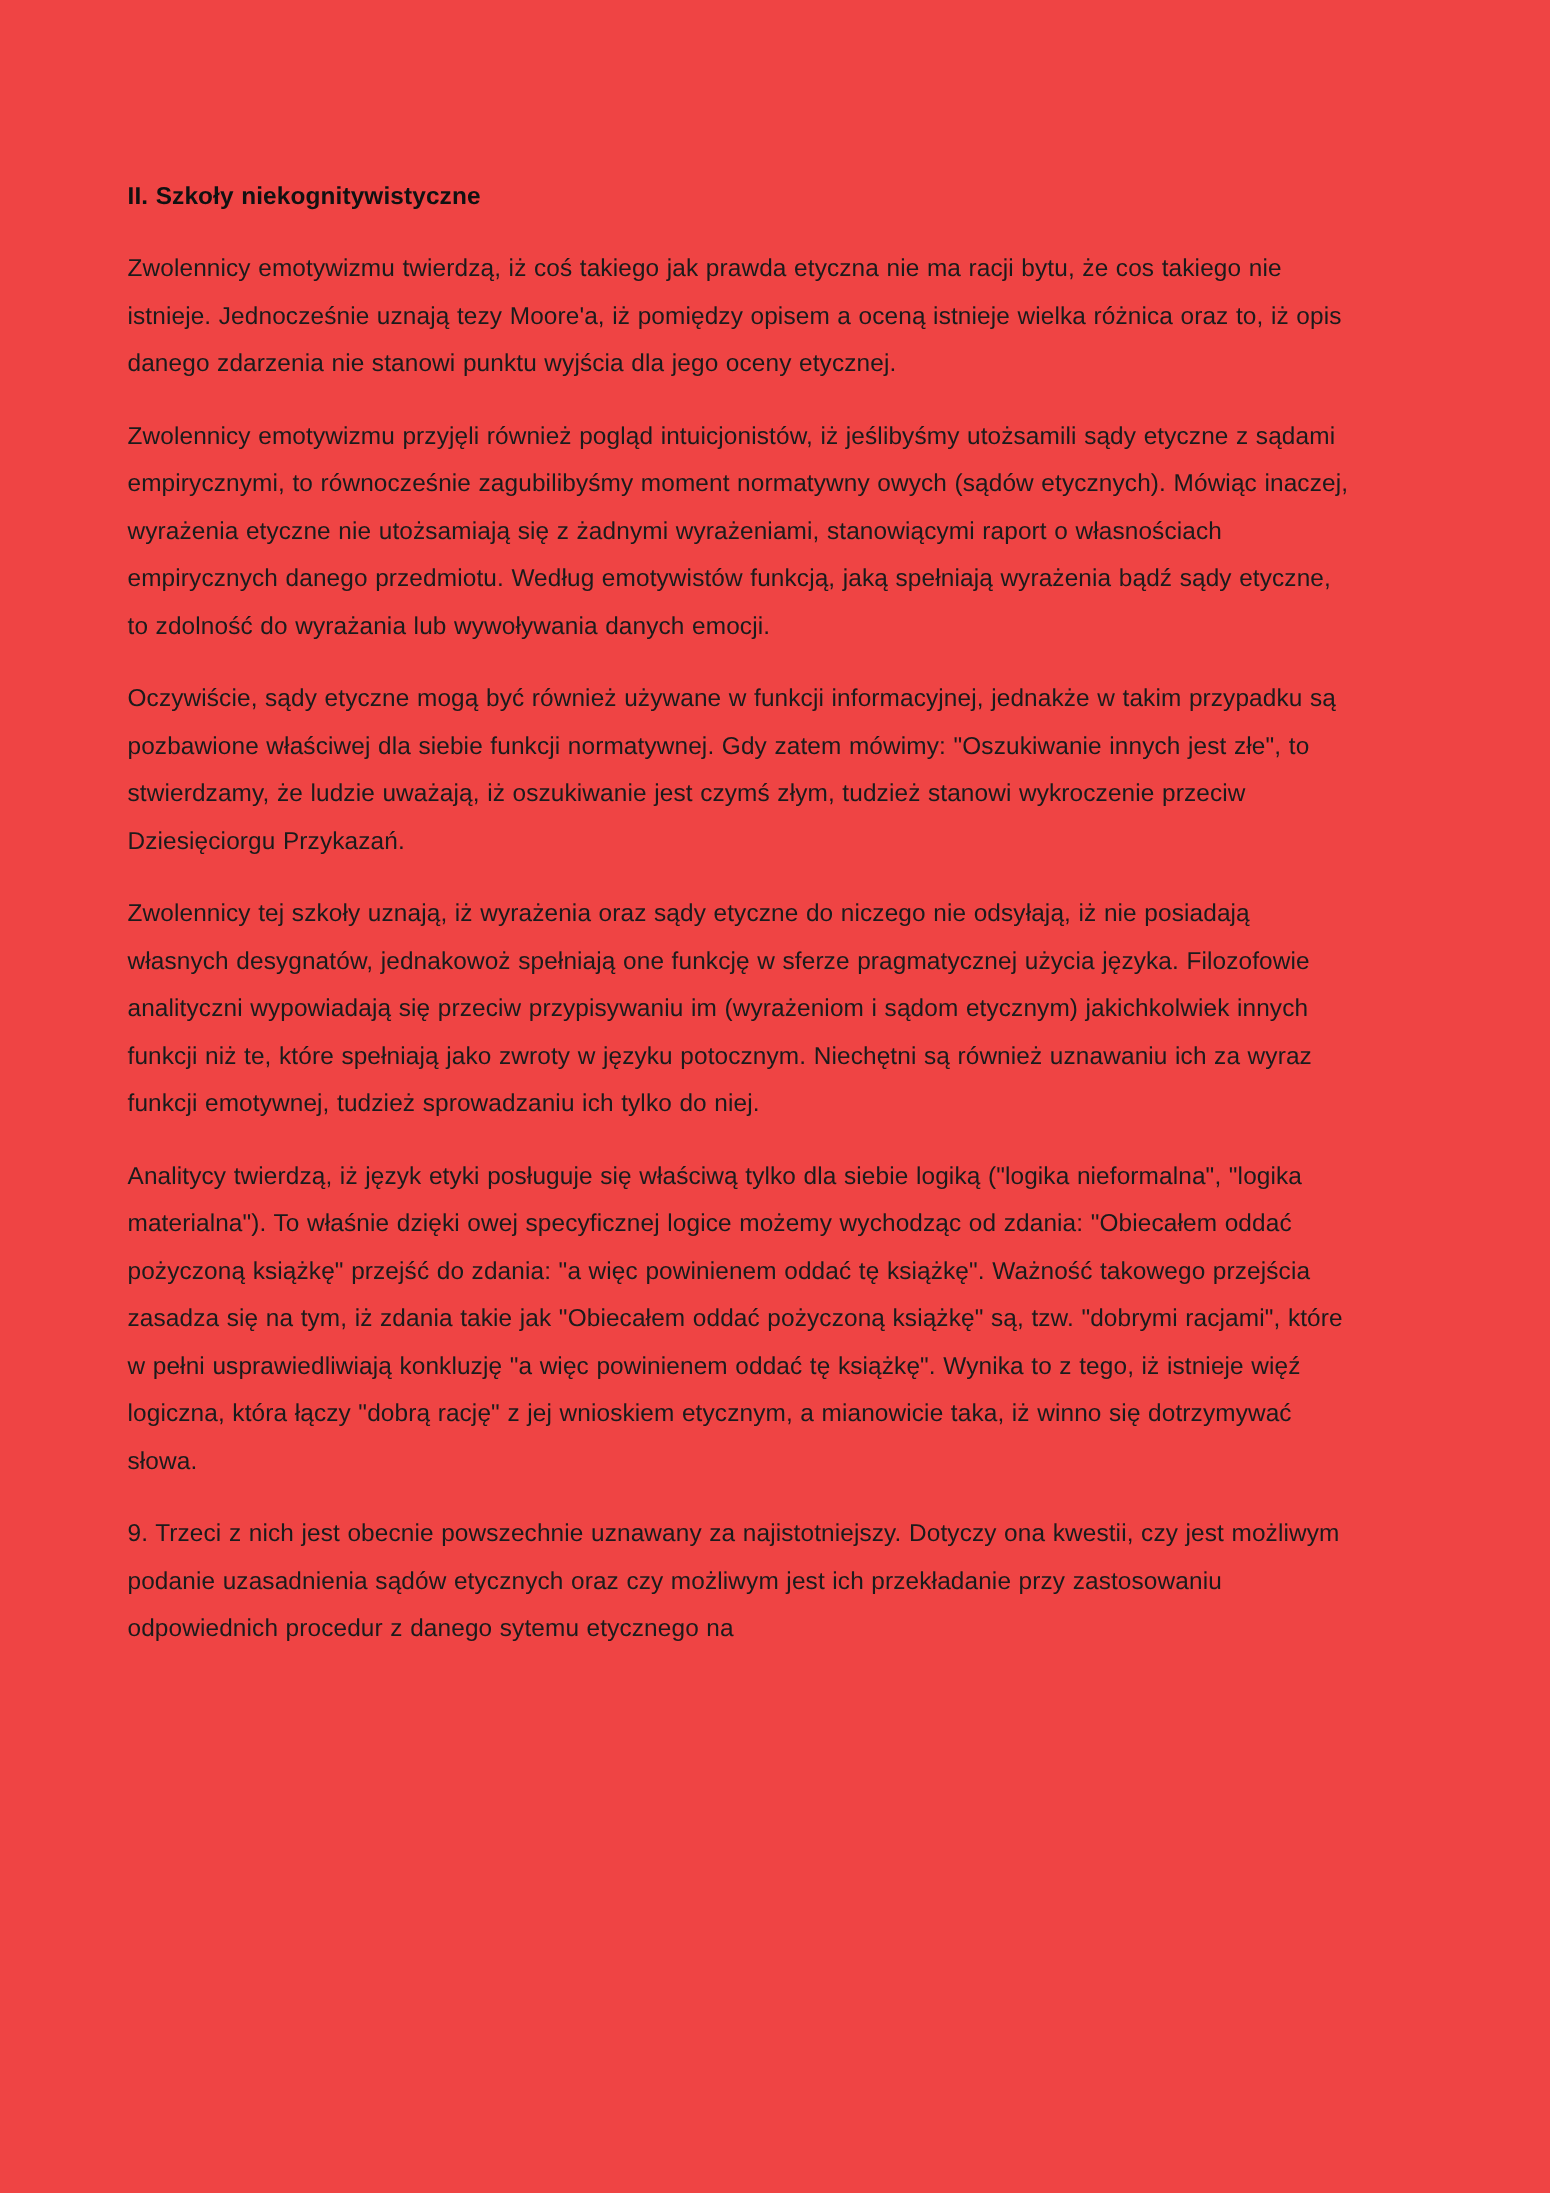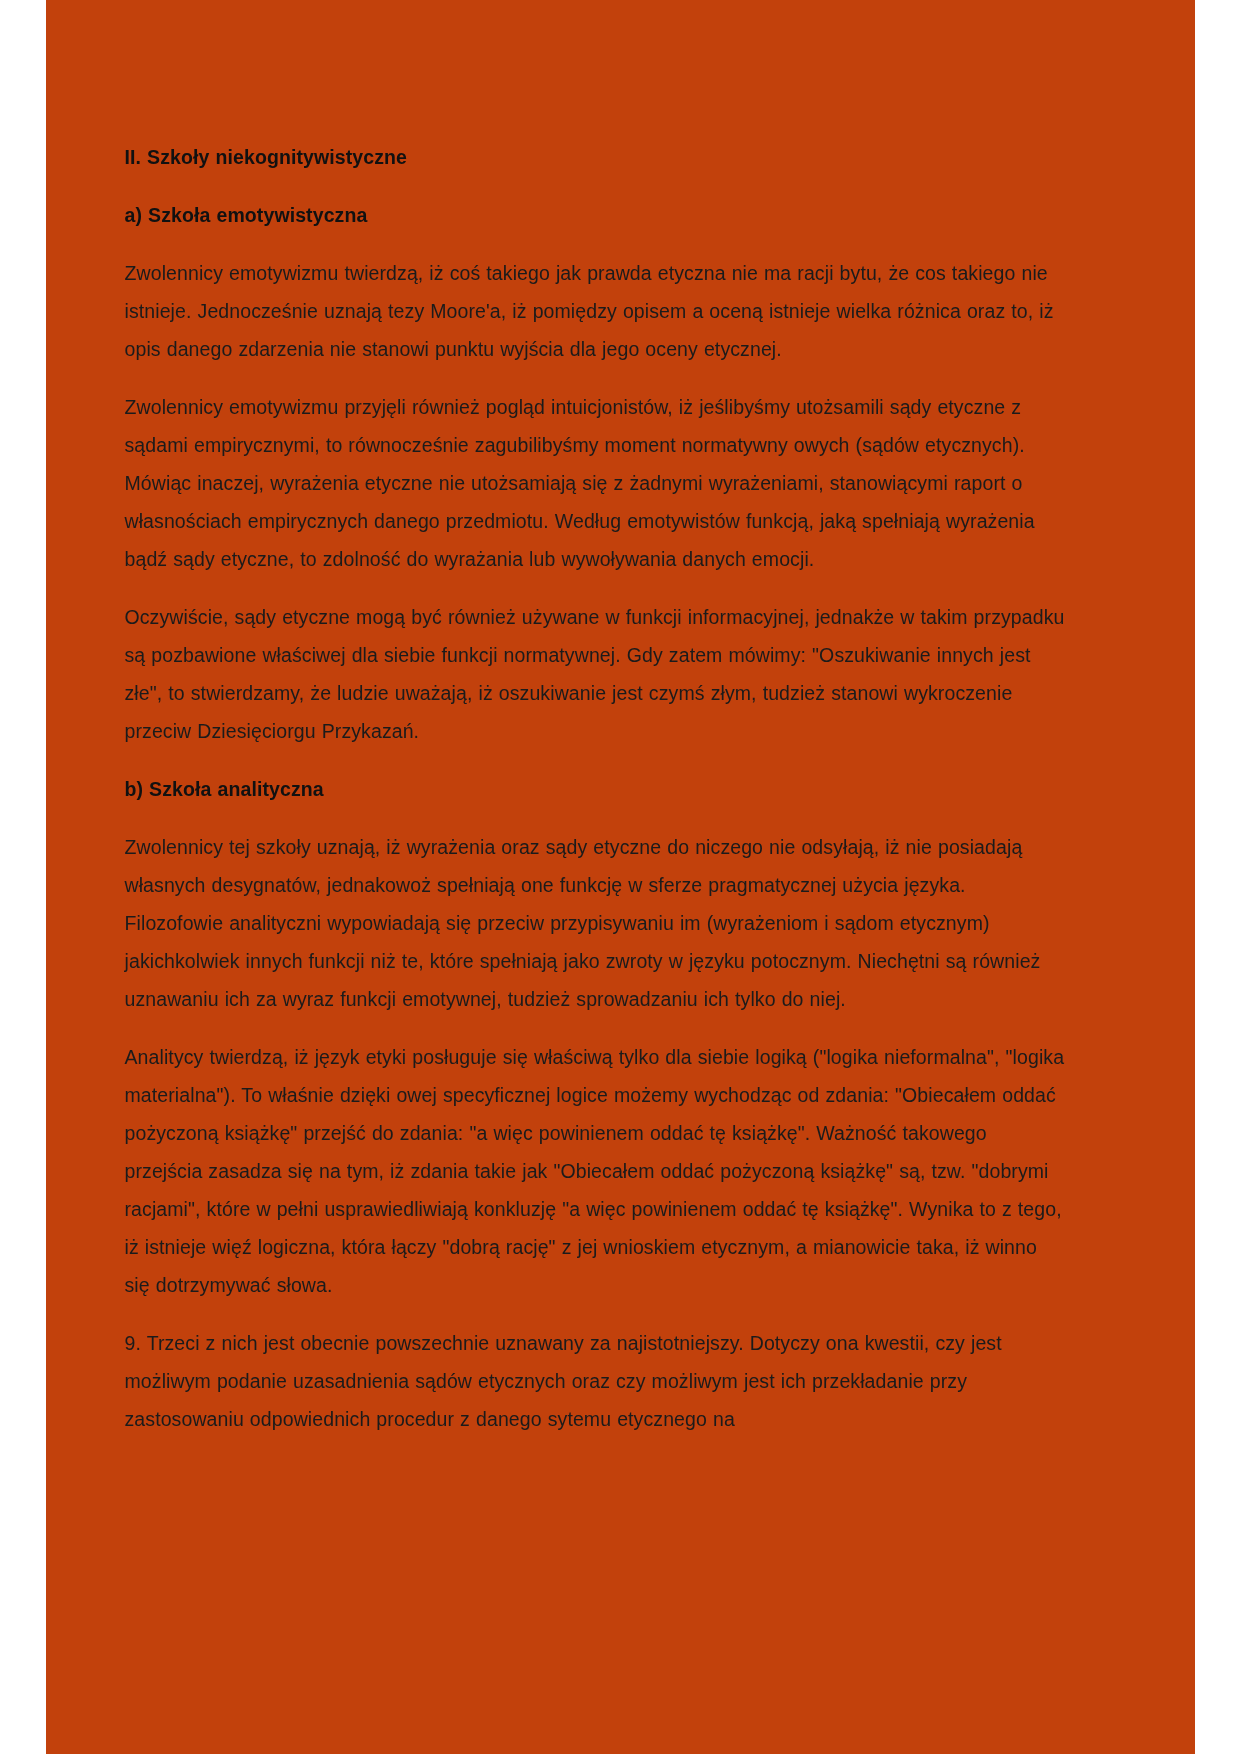--- a/index.html
+++ b/index.html
@@ -3,26 +3,26 @@
 <meta charset="utf-8">
 <title>Dokument</title>
 <style>
   html, body {
     margin: 0;
     padding: 0;
     background: #ffffff;
   }
   .page {
     position: relative;
-    width: 1149px;
+    width: 1240px;
     height: 1754px;
     margin: 0 auto;
-    background: #c2410c;
+    background: #ef4444;
     box-sizing: border-box;
-    padding: 138px 130px 80px 79px;
+    padding: 138px 130px 80px 102px;
     font-family: "Liberation Sans", sans-serif;
     color: #1b1b1b;
     overflow: hidden;
   }
   .doc-block {
     font-size: 19.5px;
     line-height: 38px;
     margin: 0 0 20px 0;
     max-width: 982px;
     letter-spacing: 0.1px;
@@ -36,28 +36,26 @@
     font-weight: normal;
   }
 </style>
 </head>
 <body>
 
 <div class="page">
   <p class="doc-block doc-heading">II. Szkoły niekognitywistyczne</p>
 
 
-  <p class="doc-block doc-heading">a) Szkoła emotywistyczna</p>
 
   <p class="doc-block doc-paragraph">Zwolennicy emotywizmu twierdzą, iż coś takiego jak prawda etyczna nie ma racji bytu, że cos takiego nie istnieje. Jednocześnie uznają tezy Moore'a, iż pomiędzy opisem a oceną istnieje wielka różnica oraz to, iż opis danego zdarzenia nie stanowi punktu wyjścia dla jego oceny etycznej.</p>
 
   <p class="doc-block doc-paragraph">Zwolennicy emotywizmu przyjęli również pogląd intuicjonistów, iż jeślibyśmy utożsamili sądy etyczne z sądami empirycznymi, to równocześnie zagubilibyśmy moment normatywny owych (sądów etycznych). Mówiąc inaczej, wyrażenia etyczne nie utożsamiają się z żadnymi wyrażeniami, stanowiącymi raport o własnościach empirycznych danego przedmiotu. Według emotywistów funkcją, jaką spełniają wyrażenia bądź sądy etyczne, to zdolność do wyrażania lub wywoływania danych emocji.</p>
 
   <p class="doc-block doc-paragraph">Oczywiście, sądy etyczne mogą być również używane w funkcji informacyjnej, jednakże w takim przypadku są pozbawione właściwej dla siebie funkcji normatywnej. Gdy zatem mówimy: "Oszukiwanie innych jest złe", to stwierdzamy, że ludzie uważają, iż oszukiwanie jest czymś złym, tudzież stanowi wykroczenie przeciw Dziesięciorgu Przykazań.</p>
 
-  <p class="doc-block doc-heading">b) Szkoła analityczna</p>
 
   <p class="doc-block doc-paragraph">Zwolennicy tej szkoły uznają, iż wyrażenia oraz sądy etyczne do niczego nie odsyłają, iż nie posiadają własnych desygnatów, jednakowoż spełniają one funkcję w sferze pragmatycznej użycia języka. Filozofowie analityczni wypowiadają się przeciw przypisywaniu im (wyrażeniom i sądom etycznym) jakichkolwiek innych funkcji niż te, które spełniają jako zwroty w języku potocznym. Niechętni są również uznawaniu ich za wyraz funkcji emotywnej, tudzież sprowadzaniu ich tylko do niej.</p>
 
   <p class="doc-block doc-paragraph">Analitycy twierdzą, iż język etyki posługuje się właściwą tylko dla siebie logiką ("logika nieformalna", "logika materialna"). To właśnie dzięki owej specyficznej logice możemy wychodząc od zdania: "Obiecałem oddać pożyczoną książkę" przejść do zdania: "a więc powinienem oddać tę książkę". Ważność takowego przejścia zasadza się na tym, iż zdania takie jak "Obiecałem oddać pożyczoną książkę" są, tzw. "dobrymi racjami", które w pełni usprawiedliwiają konkluzję "a więc powinienem oddać tę książkę". Wynika to z tego, iż istnieje więź logiczna, która łączy "dobrą rację" z jej wnioskiem etycznym, a mianowicie taka, iż winno się dotrzymywać słowa.</p>
 
   <p class="doc-block doc-paragraph">9. Trzeci z nich jest obecnie powszechnie uznawany za najistotniejszy. Dotyczy ona kwestii, czy jest możliwym podanie uzasadnienia sądów etycznych oraz czy możliwym jest ich przekładanie przy zastosowaniu odpowiednich procedur z danego sytemu etycznego na</p>
 </div>
 
 </body></html>

